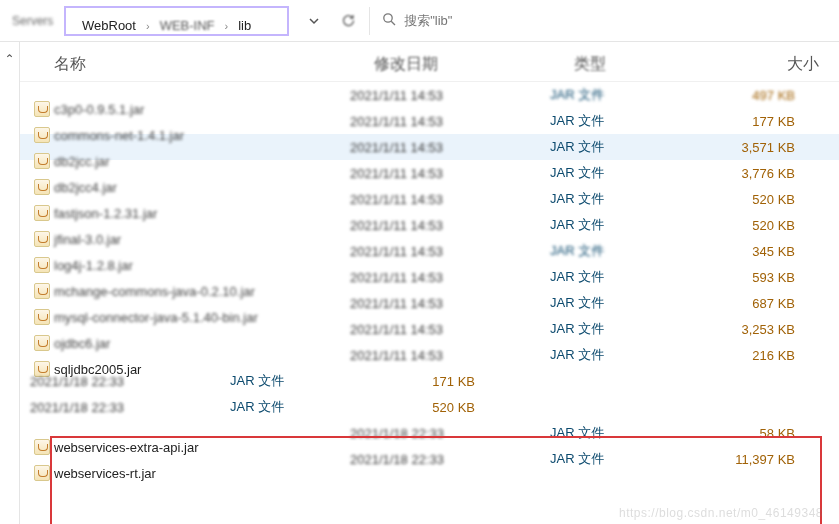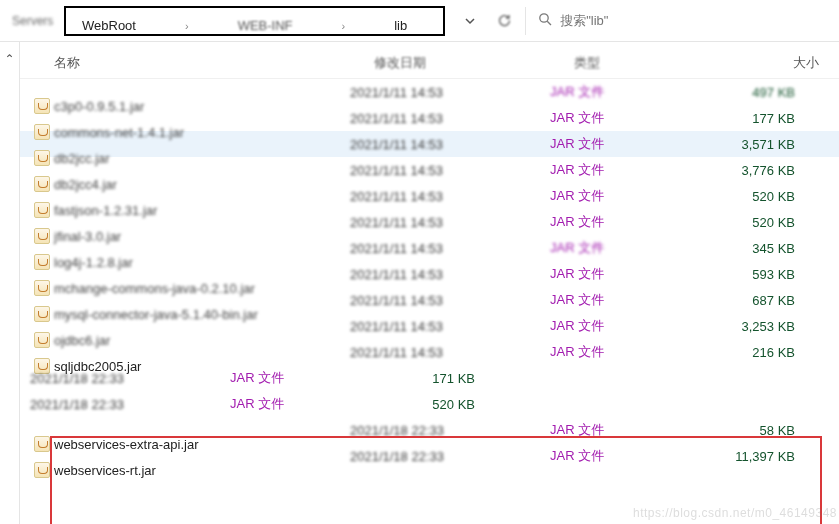--- a/index.html
+++ b/index.html
@@ -24,24 +24,23 @@
     width: 58px;
     color: #6a6a6a;
     font-size: 12px;
     filter: blur(1.5px);
     padding-left: 6px;
   }
   .breadcrumb {
     display: flex;
     align-items: center;
     height: 30px;
-    border: 2px solid #000000;
+    border: 2px solid #c4b5fd;
     padding: 10px 30px 0 10px;
     margin-right: 8px;
-    gap: 39px;
   }
   .breadcrumb .crumb {
     padding: 4px 6px;
     color: #222;
     font-size: 13px;
     cursor: pointer;
   }
   .breadcrumb .crumb.blur { filter: blur(1.2px); color:#555; }
   .breadcrumb .sep {
     color: #888;
@@ -94,21 +93,21 @@
   }
   .list-area {
     flex: 1;
     position: relative;
     padding-top: 6px;
   }
   .columns {
     display: flex;
     padding: 6px 0 6px 34px;
     color: #555;
-    font-size: 13px;
+    font-size: 16px;
     border-bottom: 1px solid #f0f0f0;
   }
   .col-name   { width: 320px; }
   .col-date   { width: 200px; }
   .col-type   { width: 150px; }
   .col-size   { width: 115px; text-align: right; padding-right: 20px; }
   .col-date.header, .col-type.header { filter: blur(0.8px); }
   .rows { position: relative; }
   .row {
     display: flex;
@@ -121,23 +120,23 @@
   .row.hover { background: #eaf3fb; }
   .row .ficon {
     width: 24px;
     display: flex;
     align-items: center;
     justify-content: center;
   }
   .row .col-name { display:flex; align-items:center;margin-top:28px; }
   .row .col-name .txt { }
   .row .col-date { color: #3a3a3a; filter: blur(1.5px); }
-  .row .col-type { color: #a21caf; }
+  .row .col-type { color: #0c4a6e; }
   .row .col-type.blur { filter: blur(1.5px); }
-  .row .col-size { color: #14532d; text-align: right; padding-right: 20px; }
+  .row .col-size { color: #a16207; text-align: right; padding-right: 20px; }
   .row .col-size.blur { filter: blur(1.5px); }
   .row .blur-name { filter: blur(1.6px); color:#444; }
   .highlight-box {
     position: absolute;
     border: 2px solid #d9383a;
     left: 30px;
     width: 772px;
     pointer-events: none;
   }
   .hb1 { top: 394px; height: 106px; }
@@ -152,21 +151,21 @@
     content:"";
     position:absolute;
     left:3px; top:4px;
     width:8px; height:6px;
     border:1px solid #c47d2e;
     border-top:none;
     border-radius:0 0 4px 4px;
   }
   .watermark {
     position: absolute;
-    right: 2px;
+    right: 16px;
     bottom: 4px;
     color: rgba(120,120,120,0.25);
     font-size: 12px;
     letter-spacing: 0.5px;
   }
 </style>
 </head>
 <body>
 
 <div class="toolbar">

